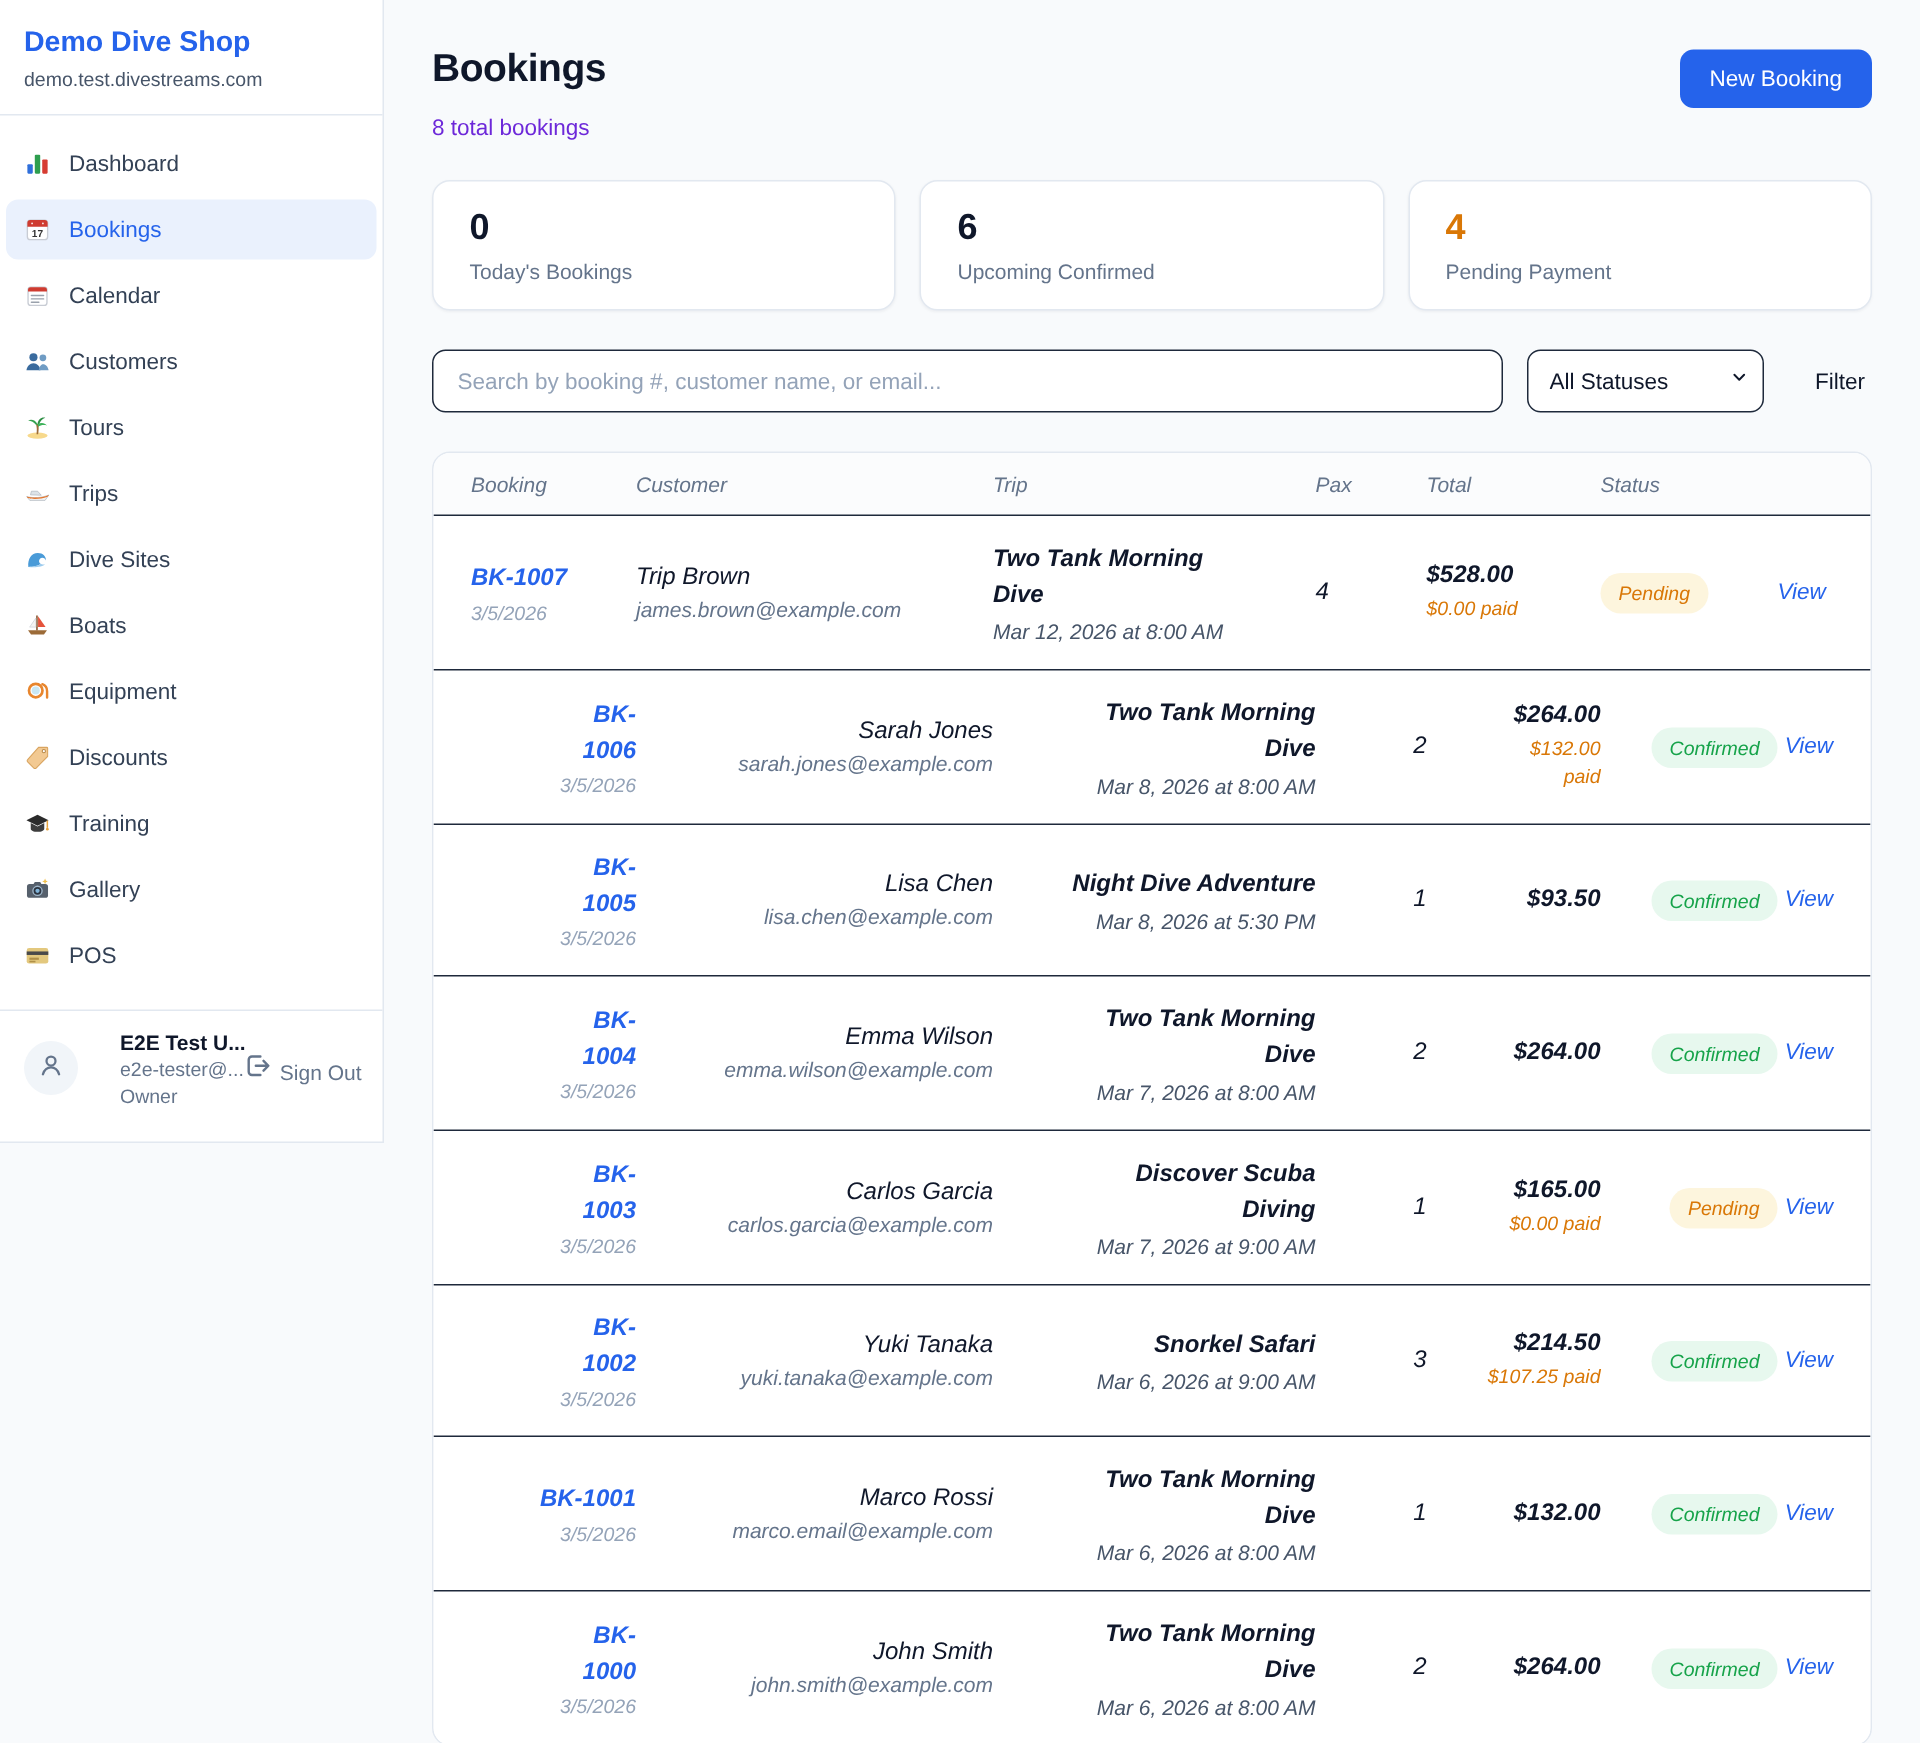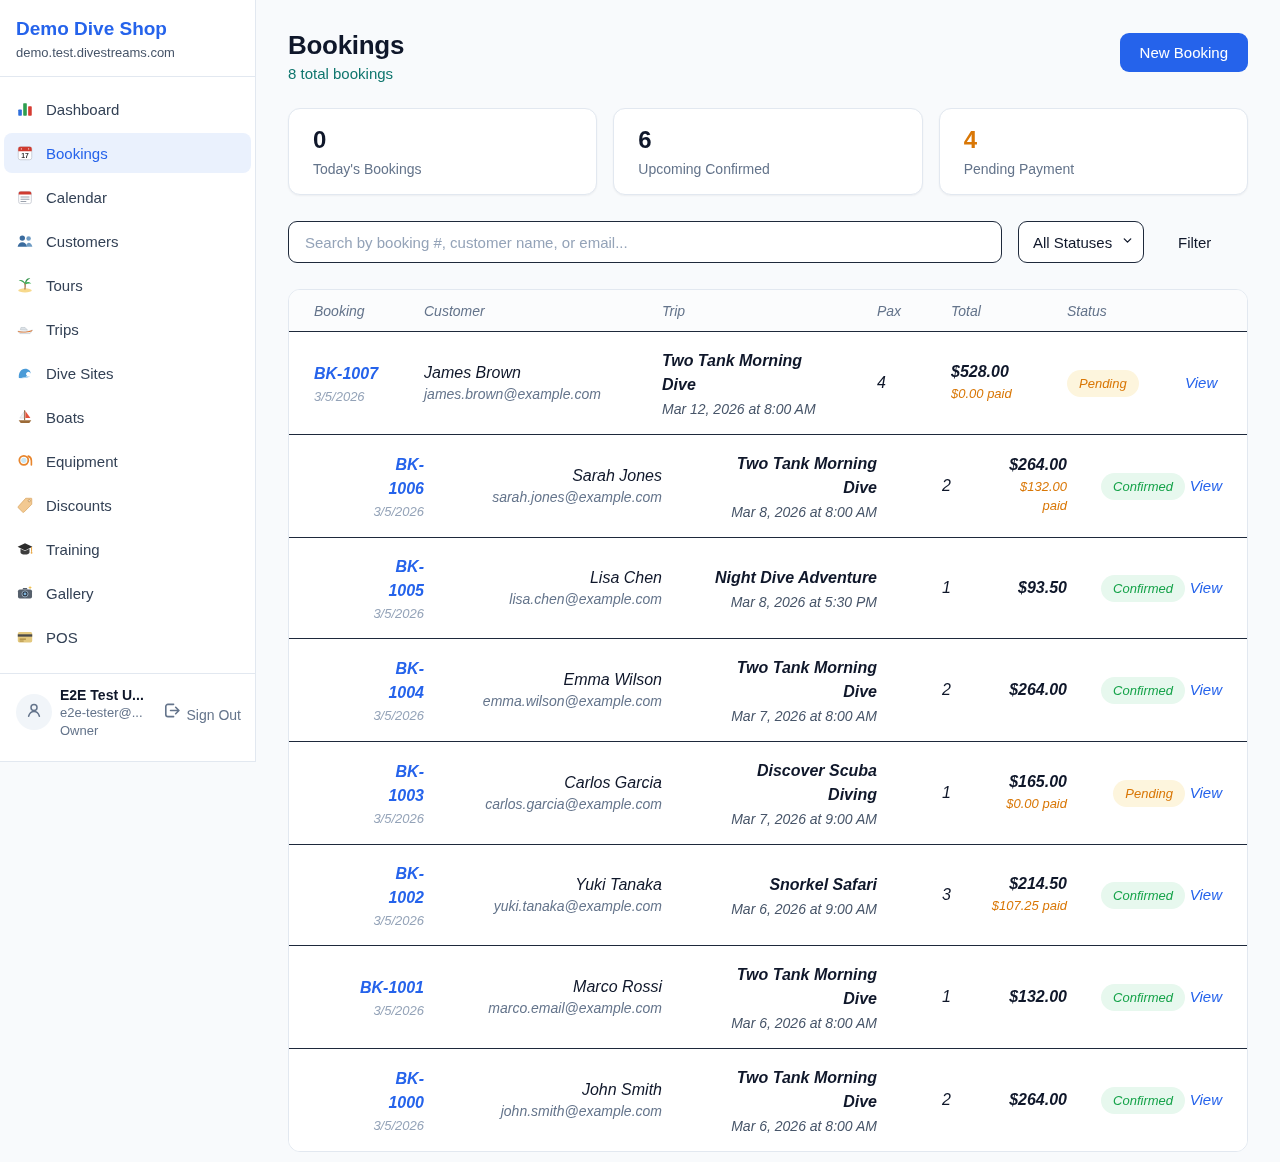--- a/index.html
+++ b/index.html
@@ -18,49 +18,49 @@
   .brand-name { font-size: 19px; font-weight: bold; color: #2563eb; cursor: pointer; }
   .brand-domain { font-size: 13px; color: #475569; margin-top: 5px; }
   .divider { border: none; border-top: 1px solid #e2e8f0; }
   .nav { padding: 10px 4px 14px; display: flex; flex-direction: column; }
   .nav-item { display: flex; align-items: center; gap: 12px; height: 40px; padding: 0 12px;
     border-radius: 8px; font-size: 15px; color: #334155; text-decoration: none; margin: 2px 0; cursor: pointer; }
   .nav-item.active { background: #eaf1fd; color: #2563eb; }
   .nav-icon { width: 18px; height: 18px; display: inline-flex; flex: 0 0 18px; }
   .nav-icon svg { width: 18px; height: 18px; }
   .user-footer { border-top: 1px solid #e2e8f0; padding: 12px 14px 22px 16px;
-    display: flex; align-items: center; gap: 8px; }
+    display: flex; align-items: center; gap: 28px; }
   .avatar { width: 36px; height: 36px; border-radius: 50%; background: #f1f5f9;
     display: flex; align-items: center; justify-content: center; flex: 0 0 36px; }
   .user-info { line-height: 1.32; min-width: 0; }
   .user-name { font-size: 14px; font-weight: bold; color: #0f172a; white-space: nowrap; }
   .user-email, .user-role { font-size: 13px; color: #64748b; white-space: nowrap; }
   .signout { margin-left: auto; display: flex; align-items: flex-end; gap: 6px; background: none;
     border: none; color: #64748b; font-size: 14px; cursor: pointer; font-family: inherit; flex-shrink: 0; }
 
   
   main { flex: 1; min-width: 0; padding: 30px 32px 28px; }
   .page-head { display: flex; justify-content: space-between; align-items: flex-start; }
   .page-title { font-size: 26px; font-weight: bold; letter-spacing: -0.3px; }
-  .page-subtitle { font-size: 15px; color: #0f766e; margin-top: 4px; }
+  .page-subtitle { font-size: 15px; color: #6d28d9; margin-top: 16px; }
   .btn-primary { background: #2563eb; color: #fff; border: none; border-radius: 9px;
     font-size: 15px; font-weight: 500; padding: 11px 20px; cursor: pointer; font-family: inherit; margin-top: 3px; }
 
   .stats { display: grid; grid-template-columns: repeat(3, 1fr); gap: 16px; margin-top: 26px; }
   .stat-card { background: #fff; border: 1px solid #e2e8f0; border-radius: 12px;
     padding: 17px 24px; box-shadow: 0 1px 2px rgba(15,23,42,.05); }
   .stat-value { font-size: 24px; font-weight: bold; }
   .stat-label { font-size: 14px; color: #64748b; margin-top: 7px; }
 
   .filter-row { display: flex; align-items: center; margin-top: 26px; }
   .search-input { flex: 0 0 714px; height: 42px; border: 1.5px solid #1e293b; border-radius: 9px;
     padding: 0 16px; font-size: 15px; font-family: inherit; color: #0f172a; background: #fff; }
   .search-input::placeholder { color: #94a3b8; }
   .select-wrap { position: relative; margin-left: 16px; }
-  .status-select { appearance: none; -webkit-appearance: none; height: 42px; width: 126px;
+  .status-select { appearance: none; -webkit-appearance: none; height: 42px; width: 158px;
     border: 1.5px solid #1e293b; border-radius: 9px; background: #fff; font-size: 15px;
     font-family: inherit; color: #0f172a; padding: 0 30px 0 14px; cursor: pointer; }
   .select-wrap .chev { position: absolute; right: 10px; top: 50%; transform: translateY(-50%); pointer-events: none; }
   .filter-btn { margin-left: 34px; background: none; border: none; font-size: 15px;
     color: #0f172a; font-family: inherit; cursor: pointer; }
 
   .table-card { margin-top: 26px; background: #fff; border: 1px solid #e2e8f0;
     border-radius: 12px; overflow: hidden; }
   .grid-cols { display: grid; grid-template-columns: 110px 238px 215px 74px 116px 118px 1fr; font-style: italic; }
   .thead { padding: 0 25px; height: 42px; align-items: center; background: #fbfcfd;
@@ -307,21 +307,21 @@
           <div class="th">Total</div>
           <div class="th">Status</div>
         </div>
       <div>
           <div class="trow grid-cols">
     <div class="cell">
       <a class="bk-link">BK-1007</a>
       <div class="bk-date">3/5/2026</div>
     </div>
     <div class="cell">
-      <div class="cust-name">James Brown</div>
+      <div class="cust-name">Trip Brown</div>
       <div class="cust-email">james.brown@example.com</div>
     </div>
     <div class="cell">
       <div class="trip-name">Two Tank Morning
 Dive</div>
       <div class="trip-time">Mar 12, 2026 at 8:00 AM</div>
     </div>
     <div class="cell c-pax">4</div>
     <div class="cell">
       <div class="total-amt">$528.00</div>

